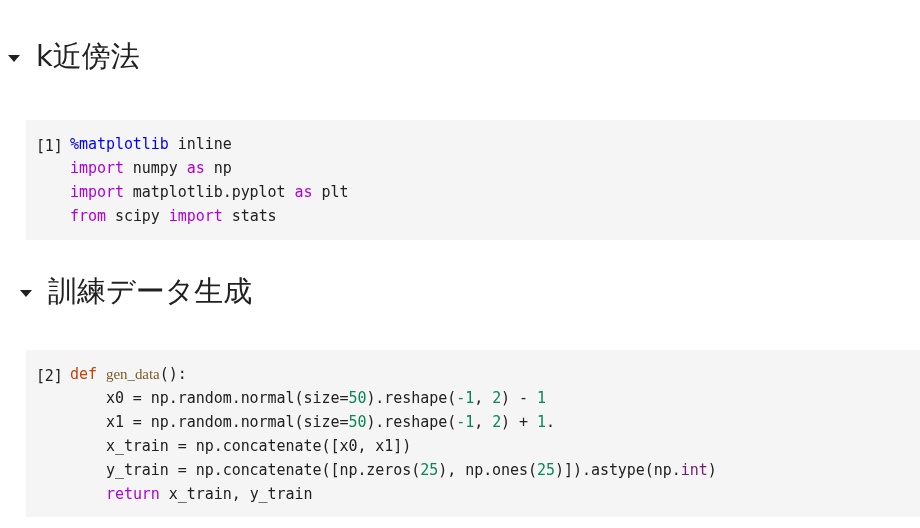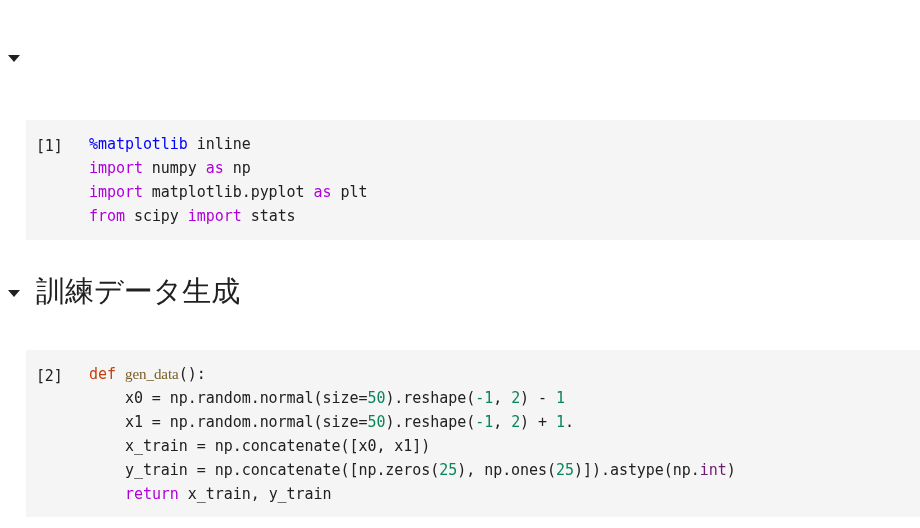--- a/index.html
+++ b/index.html
@@ -50,21 +50,21 @@
       left: 10px;
       top: 14px;
       font-family: "DejaVu Sans Mono", monospace;
       font-size: 15px;
       color: #212121;
       line-height: 24px;
       letter-spacing: -0.2px;
     }
     .code-body {
       position: absolute;
-      left: 63px;
+      left: 44px;
       top: 12px;
       font-family: "DejaVu Sans Mono", monospace;
       font-size: 15px;
       line-height: 24px;
       color: #212121;
       white-space: pre;
       letter-spacing: -0.05px;
     }
     .code-line {
       height: 24px;
@@ -76,28 +76,29 @@
     .tok-fn { color: #795e26; font-family: Liberation Serif, serif; }
     .tok-num { color: #098658; }
     .tok-builtin { color: #701a75; }
     .tok-plain { color: #212121; }
   </style>
 </head>
 <body>
 
 <div class="section-heading" style="top:37px;">
   <span class="collapse-toggle"></span>
+  <span class="heading-text">k近傍法</span>
 </div>
 
 <div class="code-cell" style="top:120px; height:120px;">
   <span class="exec-count">[1]</span>
   <div class="code-body"><div class="code-line"><span class="tok-magic">%matplotlib</span><span class="tok-plain"> inline</span></div><div class="code-line"><span class="tok-kw">import</span><span class="tok-plain"> numpy </span><span class="tok-kw">as</span><span class="tok-plain"> np</span></div><div class="code-line"><span class="tok-kw">import</span><span class="tok-plain"> matplotlib.pyplot </span><span class="tok-kw">as</span><span class="tok-plain"> plt</span></div><div class="code-line"><span class="tok-kw">from</span><span class="tok-plain"> scipy </span><span class="tok-kw">import</span><span class="tok-plain"> stats</span></div></div>
 </div>
 
-<div class="section-heading" style="top:272px;">
+<div class="section-heading" style="top:272px;padding-left:12px;">
   <span class="collapse-toggle"></span>
   <span class="heading-text">訓練データ生成</span>
 </div>
 
 <div class="code-cell" style="top:350px; height:167px;">
   <span class="exec-count">[2]</span>
   <div class="code-body"><div class="code-line"><span class="tok-def">def</span><span class="tok-plain"> </span><span class="tok-fn">gen_data</span><span class="tok-plain">():</span></div><div class="code-line"><span class="tok-plain">    x0 = np.random.normal(size=</span><span class="tok-num">50</span><span class="tok-plain">).reshape(</span><span class="tok-num">-1</span><span class="tok-plain">, </span><span class="tok-num">2</span><span class="tok-plain">) - </span><span class="tok-num">1</span></div><div class="code-line"><span class="tok-plain">    x1 = np.random.normal(size=</span><span class="tok-num">50</span><span class="tok-plain">).reshape(</span><span class="tok-num">-1</span><span class="tok-plain">, </span><span class="tok-num">2</span><span class="tok-plain">) + </span><span class="tok-num">1</span><span class="tok-plain">.</span></div><div class="code-line"><span class="tok-plain">    x_train = np.concatenate([x0, x1])</span></div><div class="code-line"><span class="tok-plain">    y_train = np.concatenate([np.zeros(</span><span class="tok-num">25</span><span class="tok-plain">), np.ones(</span><span class="tok-num">25</span><span class="tok-plain">)]).astype(np.</span><span class="tok-builtin">int</span><span class="tok-plain">)</span></div><div class="code-line"><span class="tok-plain">    </span><span class="tok-kw">return</span><span class="tok-plain"> x_train, y_train</span></div></div>
 </div>
 
 </body></html>

